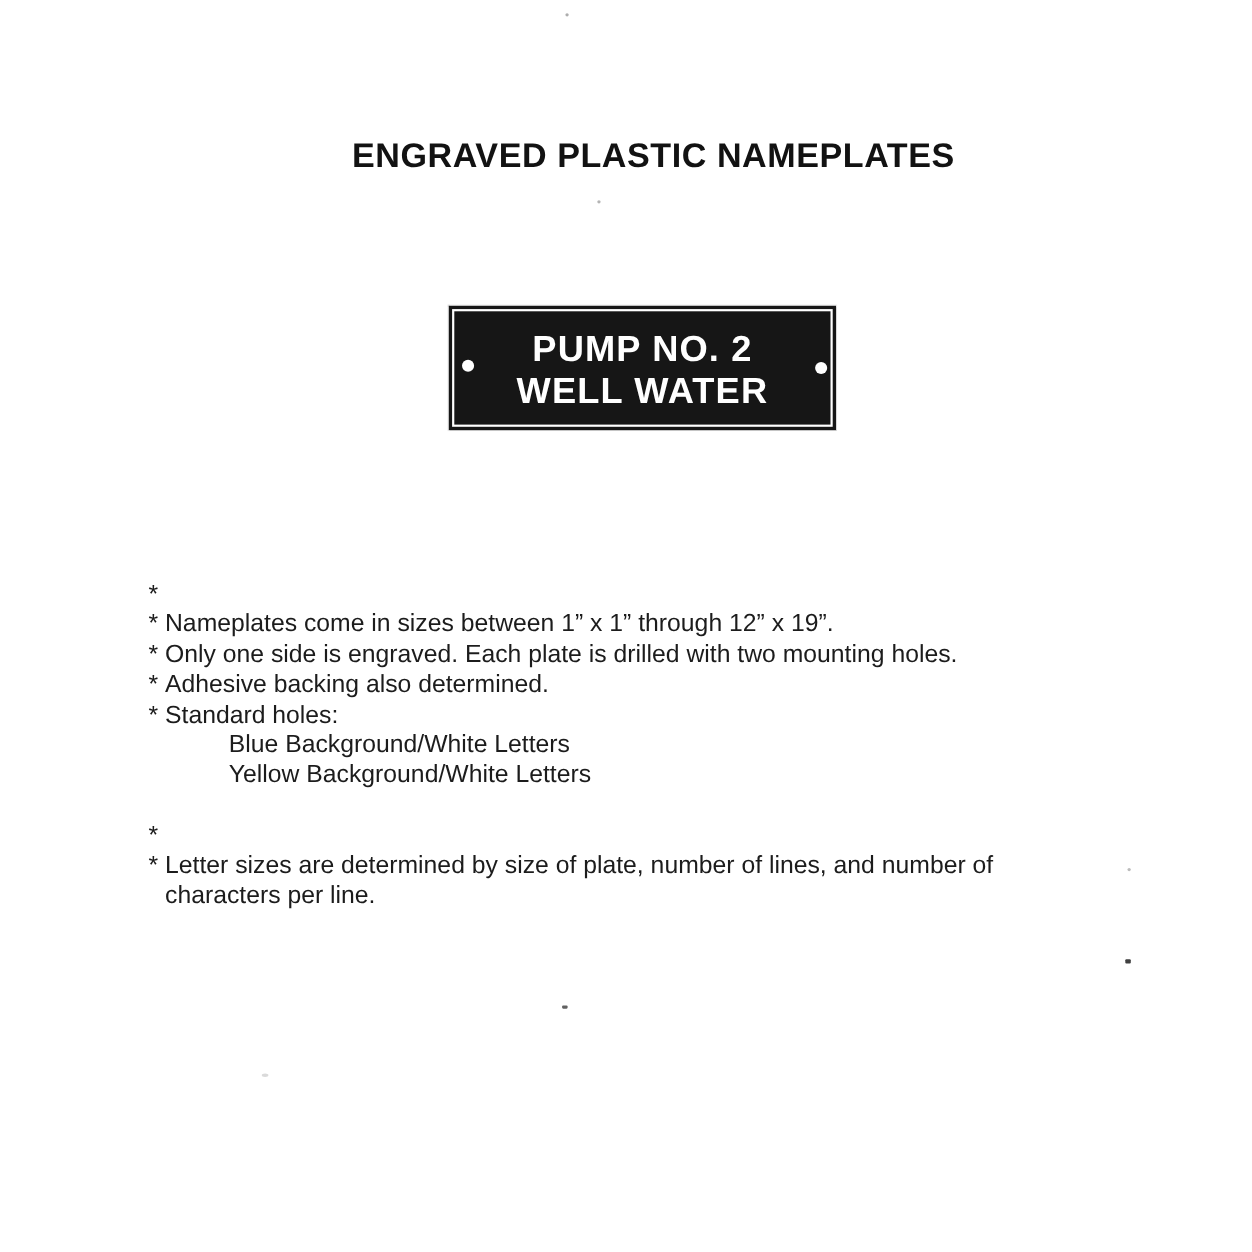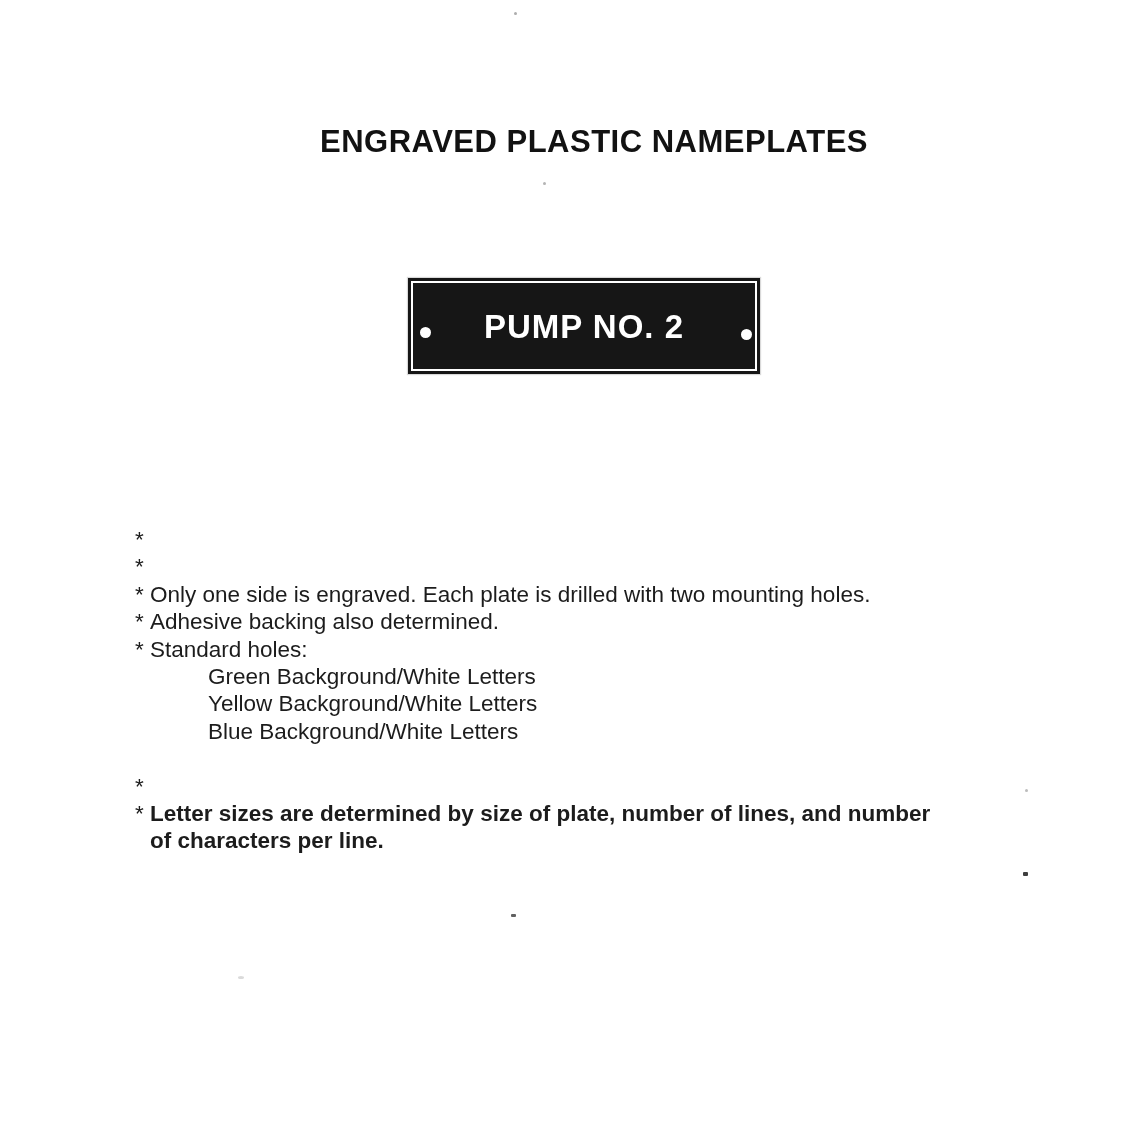--- a/index.html
+++ b/index.html
@@ -28,21 +28,21 @@
     color: #121212;
     white-space: nowrap;
   }
 
   
   .plate {
     position: absolute;
     left: 408px;
     top: 278px;
     width: 352px;
-    height: 96px;
+    height: 113px;
     background: #161616;
     box-shadow: 0 0 1px 1px #d9d9d9;
   }
   .plate-frame {
     position: absolute;
     inset: 3px;
     border: 2px solid #ffffff;
     pointer-events: none;
   }
   .hole {
@@ -82,21 +82,20 @@
   }
   .bullet { display: flex; }
   .star {
     flex: none;
     width: 15px;
   }
   .btext { flex: none; }
   .btext-wrap {
     flex: initial;
     max-width: 793px;
-    font-weight: bold;
   }
   .color-list { padding-left: 73px; }
   .spacer { height: 27.4px; }
 
   
   .speck {
     position: absolute;
     background: #6a6a6a;
     border-radius: 50%;
   }
@@ -113,48 +112,49 @@
 <div class="page">
 
   <h1 class="title">ENGRAVED PLASTIC NAMEPLATES</h1>
 
   <div class="plate">
     <div class="plate-frame"></div>
     <span class="hole hole-left"></span>
     <span class="hole hole-right"></span>
     <div class="plate-text">
       <div>PUMP NO. 2</div>
+      <div>WELL WATER</div>
     </div>
   </div>
 
   <div class="list">
 
     <div class="bullet">
       <span class="star">*</span>
     </div>
     <div class="bullet">
       <span class="star">*</span>
+      <span class="btext">Nameplates come in sizes between 1” x 1” through 12” x 19”.</span>
     </div>
     <div class="bullet">
       <span class="star">*</span>
       <span class="btext">Only one side is engraved. Each plate is drilled with two mounting holes.</span>
     </div>
     <div class="bullet">
       <span class="star">*</span>
       <span class="btext">Adhesive backing also determined.</span>
     </div>
     <div class="bullet">
       <span class="star">*</span>
       <span class="btext">Standard holes:</span>
     </div>
 
     <div class="color-list">
-      <div>Green Background/White Letters</div>
+      <div>Blue Background/White Letters</div>
       <div>Yellow Background/White Letters</div>
-      <div>Blue Background/White Letters</div>
     </div>
 
     <div class="spacer"></div>
 
     <div class="bullet">
       <span class="star">*</span>
     </div>
     <div class="bullet">
       <span class="star">*</span>
       <span class="btext btext-wrap">Letter sizes are determined by size of plate, number of lines, and number of characters per line.</span>

